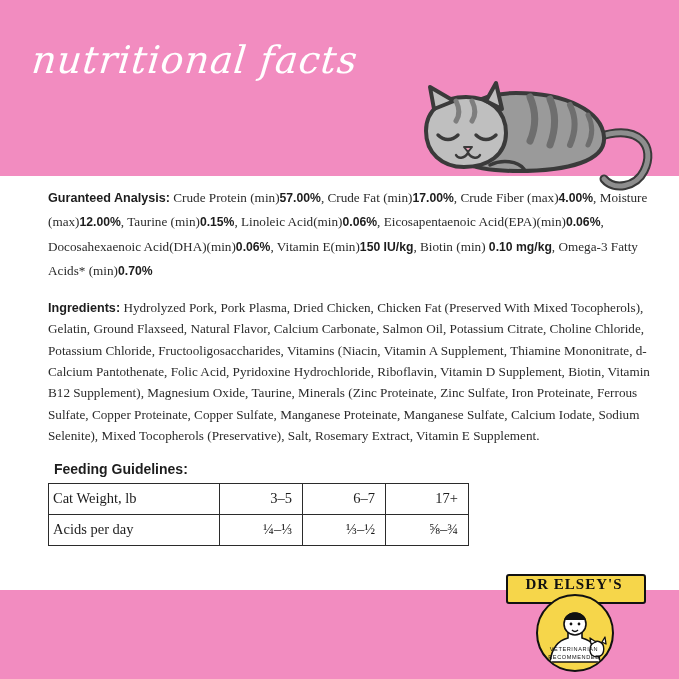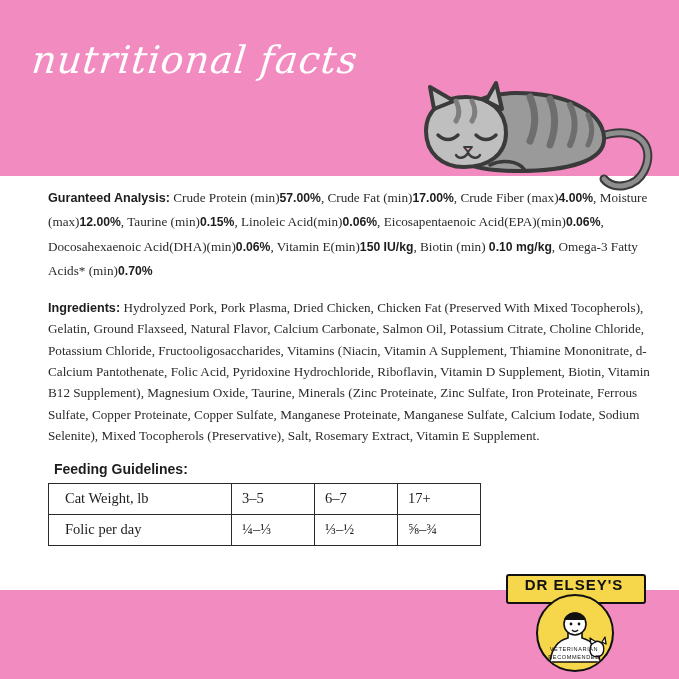--- a/index.html
+++ b/index.html
@@ -112,27 +112,27 @@
   table.feeding {
     margin-top: 6px;
     border-collapse: collapse;
     font-family: "Liberation Serif", serif;
     font-size: 14.5px;
     color: #1d1d1d;
   }
   table.feeding td {
     border: 1px solid #2b2b2b;
     padding: 5px 10px;
-    text-align: left;
+    text-align: right;
     height: 20px;
   }
   table.feeding td.rowhead {
     text-align: left;
     width: 156px;
-    padding-left: 16px;
+    padding-left: 4px;
   }
   table.feeding td.val {
     width: 62px;
   }
   
   .logo {
     position: absolute;
     left: 506px;
     top: 560px;
     width: 136px;
@@ -147,21 +147,21 @@
     background: #f6d64a;
     border: 2px solid #111;
     border-radius: 3px;
   }
   .logo-band-text {
     position: absolute;
     left: 0;
     top: 16px;
     width: 136px;
     text-align: center;
-    font-family: Liberation Sans, sans-serif;
+    font-family: Liberation Serif, serif;
     font-weight: bold;
     font-size: 15px;
     letter-spacing: 1px;
     color: #111;
   }
   .logo-circle {
     position: absolute;
     left: 30px;
     top: 34px;
     width: 74px;
@@ -255,21 +255,21 @@
       <div class="feeding-title">Feeding Guidelines:</div>
       <table class="feeding">
         <tbody id="feeding-body">
             <tr>
               <td class="rowhead">Cat Weight, lb</td>
               <td class="val">3–5</td>
               <td class="val">6–7</td>
               <td class="val">17+</td>
             </tr>
             <tr>
-              <td class="rowhead">Folic per day</td>
+              <td class="rowhead">Acids per day</td>
               <td class="val">¼–⅓</td>
               <td class="val">⅓–½</td>
               <td class="val">⅝–¾</td>
             </tr>
           </tbody>
       </table>
     </div>
 
   </div>
 

